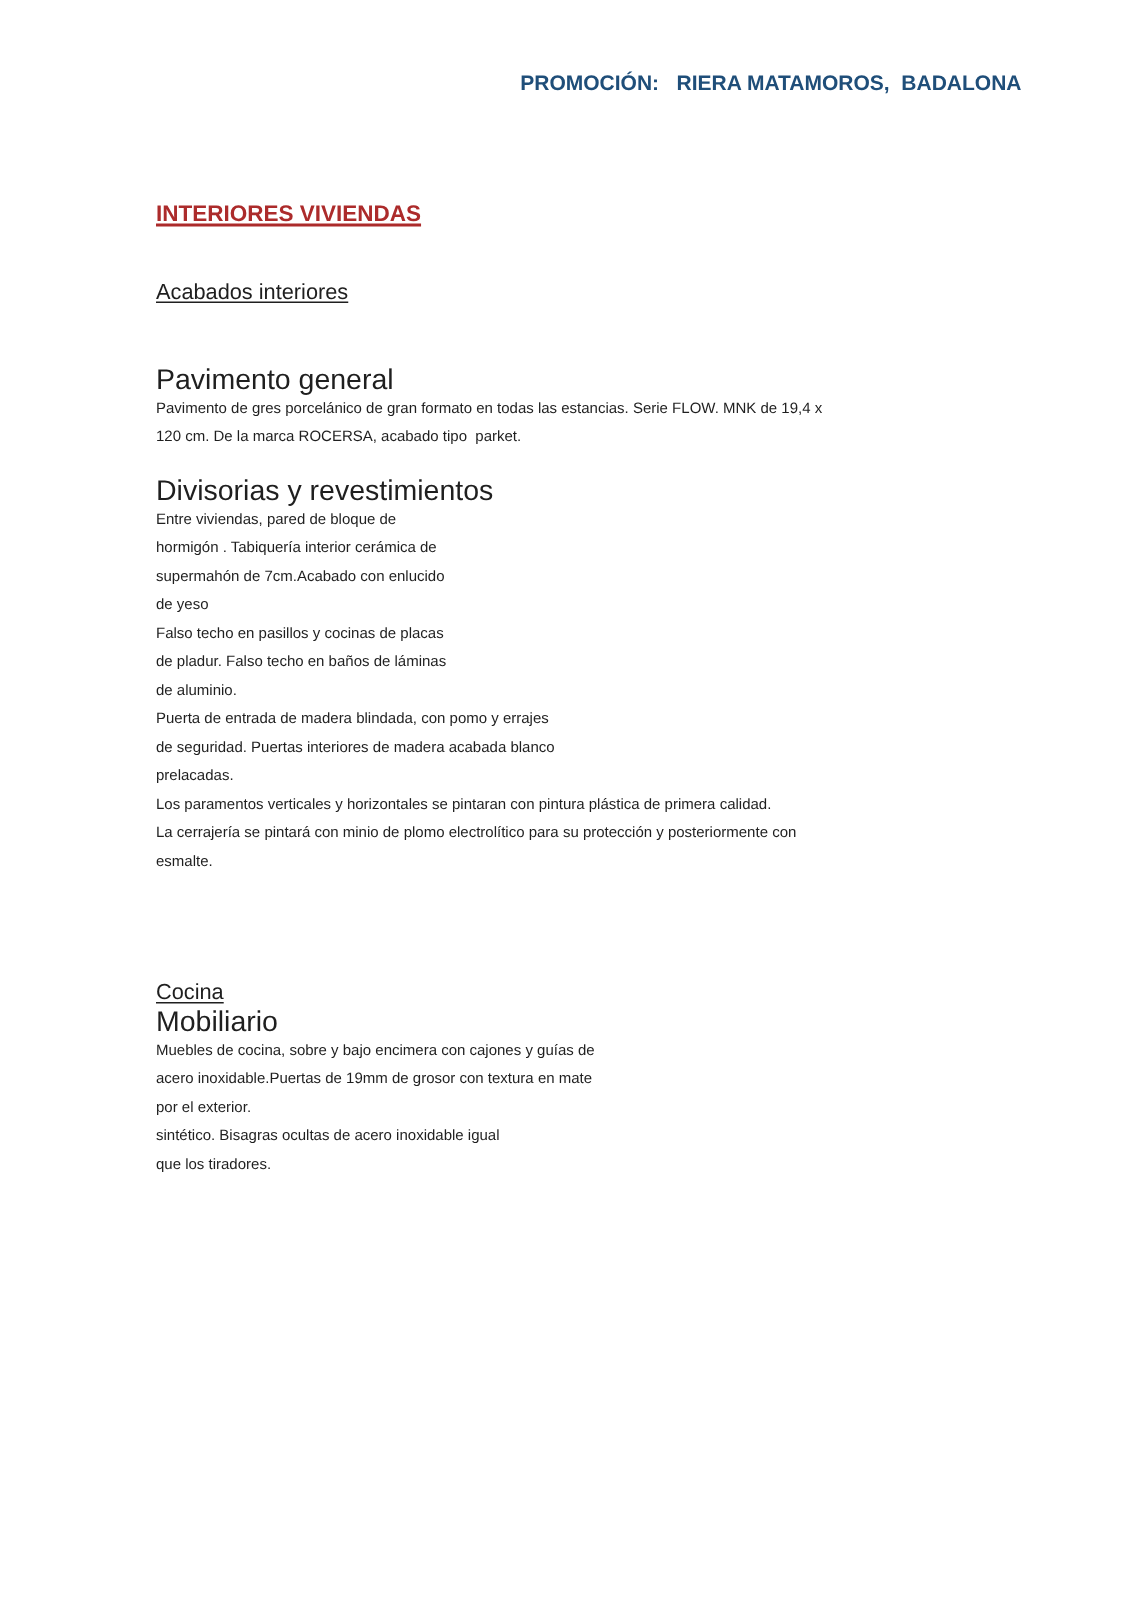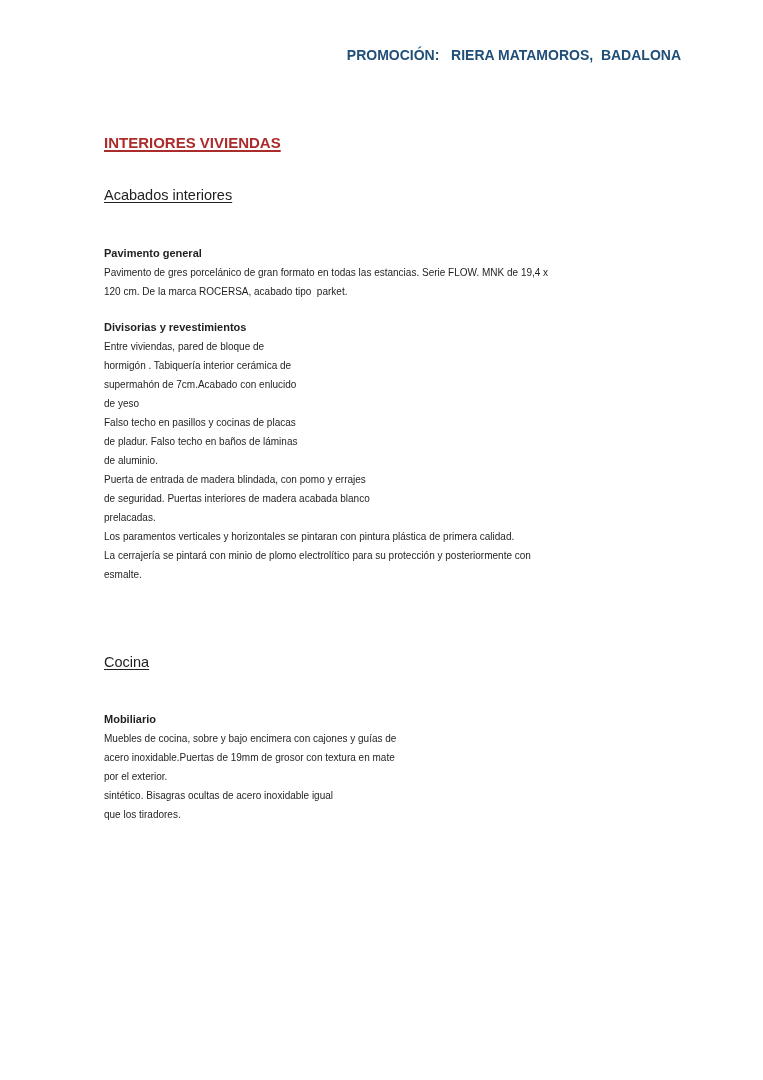--- a/index.html
+++ b/index.html
@@ -43,29 +43,29 @@
     font-size: 14.5px;
     line-height: 19px;
   }
   .sub-heading .u {
     text-decoration: underline;
     text-underline-offset: 2px;
   }
   .sub-heading.acabados { margin-top: 34px; }
   .sub-heading.cocina   { margin-top: 69px; }
   .sec-title {
-    font-size: 11px;
-    font-weight: bold;
+    font-size: 19px;
+    font-weight: normal;
     line-height: 19px;
   }
   .sec-title.pavimento   { margin-top: 39px; }
   .sec-title.divisorias  { margin-top: 17px; }
   .sec-title.carpinteria { margin-top: 19px; }
   .sec-title.pintura     { margin-top: 18px; }
-  .sec-title.mobiliario  { margin-top: 38px; }
+  .sec-title.mobiliario  { }
   .para {
     margin: 0;
     font-size: 10px;
     line-height: 19px;
   }
   .ln {
     display: block;
     white-space: pre-wrap;
   }
 </style>

